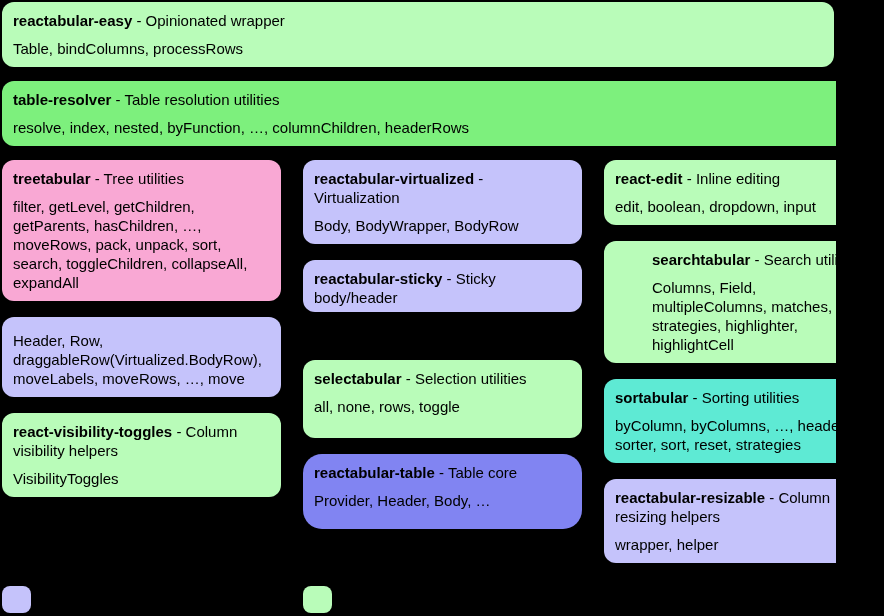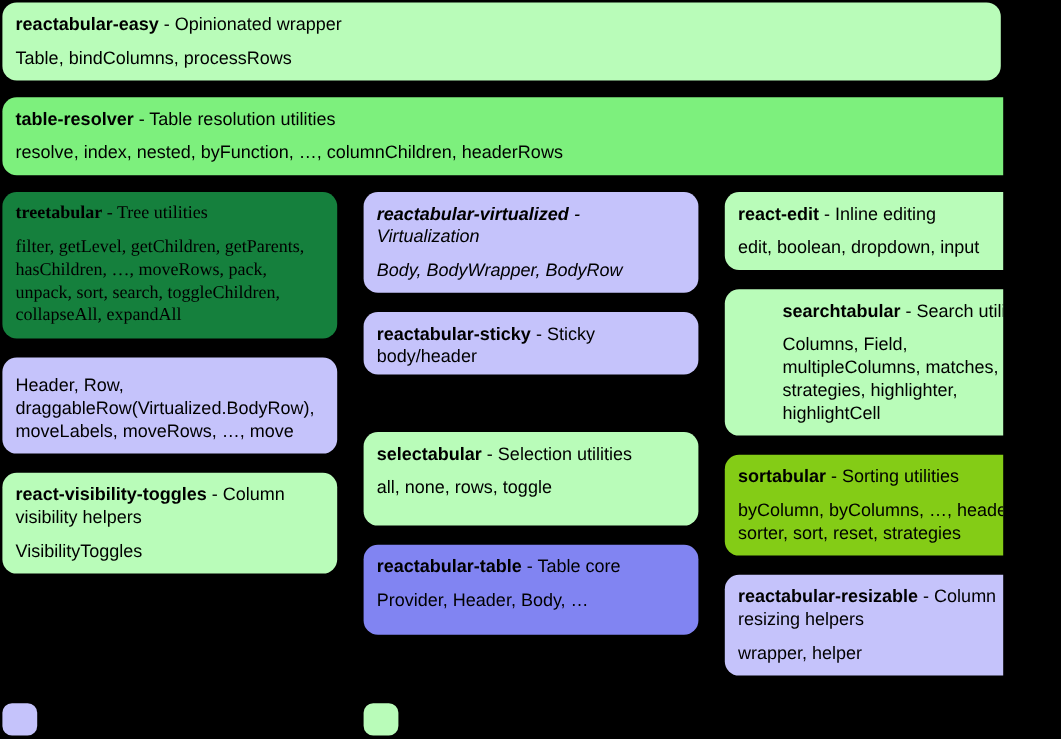--- a/index.html
+++ b/index.html
@@ -44,21 +44,21 @@
   .col {
     display: flex;
     flex-direction: column;
     gap: 16px;
     width: 279px;
     flex: 0 0 auto;
   }
   .col:last-child { width: 278px; }
   .col .card { width: 100%; }
   .mh78 { min-height: 78px; }
-  .mh75 { min-height: 75px; }
+  .mh75 { min-height: 75px; border-radius: 19px; }
   .swatch {
     position: absolute;
     width: 29px; height: 27px;
     border-radius: 8px;
     top: 586px;
   }
   .swatch-1 { left: 2px; }
   .swatch-2 { left: 303px; }
 </style>
 </head>
@@ -74,35 +74,35 @@
 
     <div class="card full bleed-right" style="background-color: rgb(125, 240, 125);">
       <p class="title"><span class="pkg-name">table-resolver</span><span> - </span><span>Table resolution utilities</span></p>
       <p class="funcs">resolve, index, nested, byFunction, …, columnChildren, headerRows</p>
     </div>
 
 
     <div class="cols">
 
       <div class="col">
-        <div class="card" style="background-color: #15803d; font-family: Liberation Serif, serif;">
+        <div class="card" style="background-color: #f9a8d4;">
           <p class="title"><span class="pkg-name">treetabular</span><span> - </span><span>Tree utilities</span></p>
           <p class="funcs">filter, getLevel, getChildren, getParents, hasChildren, …, moveRows, pack, unpack, sort, search, toggleChildren, collapseAll, expandAll</p>
         </div>
         <div class="card" style="background-color: rgb(197, 195, 251);">
           <p class="funcs">Header, Row, draggableRow(Virtualized.BodyRow), moveLabels, moveRows, …, move</p>
         </div>
         <div class="card" style="background-color: rgb(185, 252, 185);">
           <p class="title"><span class="pkg-name">react-visibility-toggles</span><span> - </span><span>Column visibility helpers</span></p>
           <p class="funcs">VisibilityToggles</p>
         </div>
       </div>
 
       <div class="col">
-        <div class="card" style="background-color: rgb(197, 195, 251); font-style: italic;">
+        <div class="card" style="background-color: rgb(197, 195, 251);">
           <p class="title"><span class="pkg-name">reactabular-virtualized</span><span> - </span><span>Virtualization</span></p>
           <p class="funcs">Body, BodyWrapper, BodyRow</p>
         </div>
         <div class="card" style="background-color: rgb(197, 195, 251);">
           <p class="title"><span class="pkg-name">reactabular-sticky</span><span> - </span><span>Sticky body/header</span></p>
         </div>
         <div class="card mh78" style="background-color: rgb(185, 252, 185); margin-top: 32px;">
           <p class="title"><span class="pkg-name">selectabular</span><span> - </span><span>Selection utilities</span></p>
           <p class="funcs">all, none, rows, toggle</p>
         </div>
@@ -114,21 +114,21 @@
 
       <div class="col">
         <div class="card" style="background-color: rgb(185, 252, 185);">
           <p class="title"><span class="pkg-name">react-edit</span><span> - </span><span>Inline editing</span></p>
           <p class="funcs">edit, boolean, dropdown, input</p>
         </div>
         <div class="card" style="background-color: rgb(185, 252, 185); padding-left: 48px;">
           <p class="title"><span class="pkg-name">searchtabular</span><span> - </span><span>Search utilities</span></p>
           <p class="funcs">Columns, Field, multipleColumns, matches, strategies, highlighter, highlightCell</p>
         </div>
-        <div class="card" style="background-color: #84cc16;">
+        <div class="card" style="background-color: #5eead4;">
           <p class="title"><span class="pkg-name">sortabular</span><span> - </span><span>Sorting utilities</span></p>
           <p class="funcs">byColumn, byColumns, …, header, sorter, sort, reset, strategies</p>
         </div>
         <div class="card" style="background-color: rgb(197, 195, 251);">
           <p class="title"><span class="pkg-name">reactabular-resizable</span><span> - </span><span>Column resizing helpers</span></p>
           <p class="funcs">wrapper, helper</p>
         </div>
       </div>
 
     </div>

